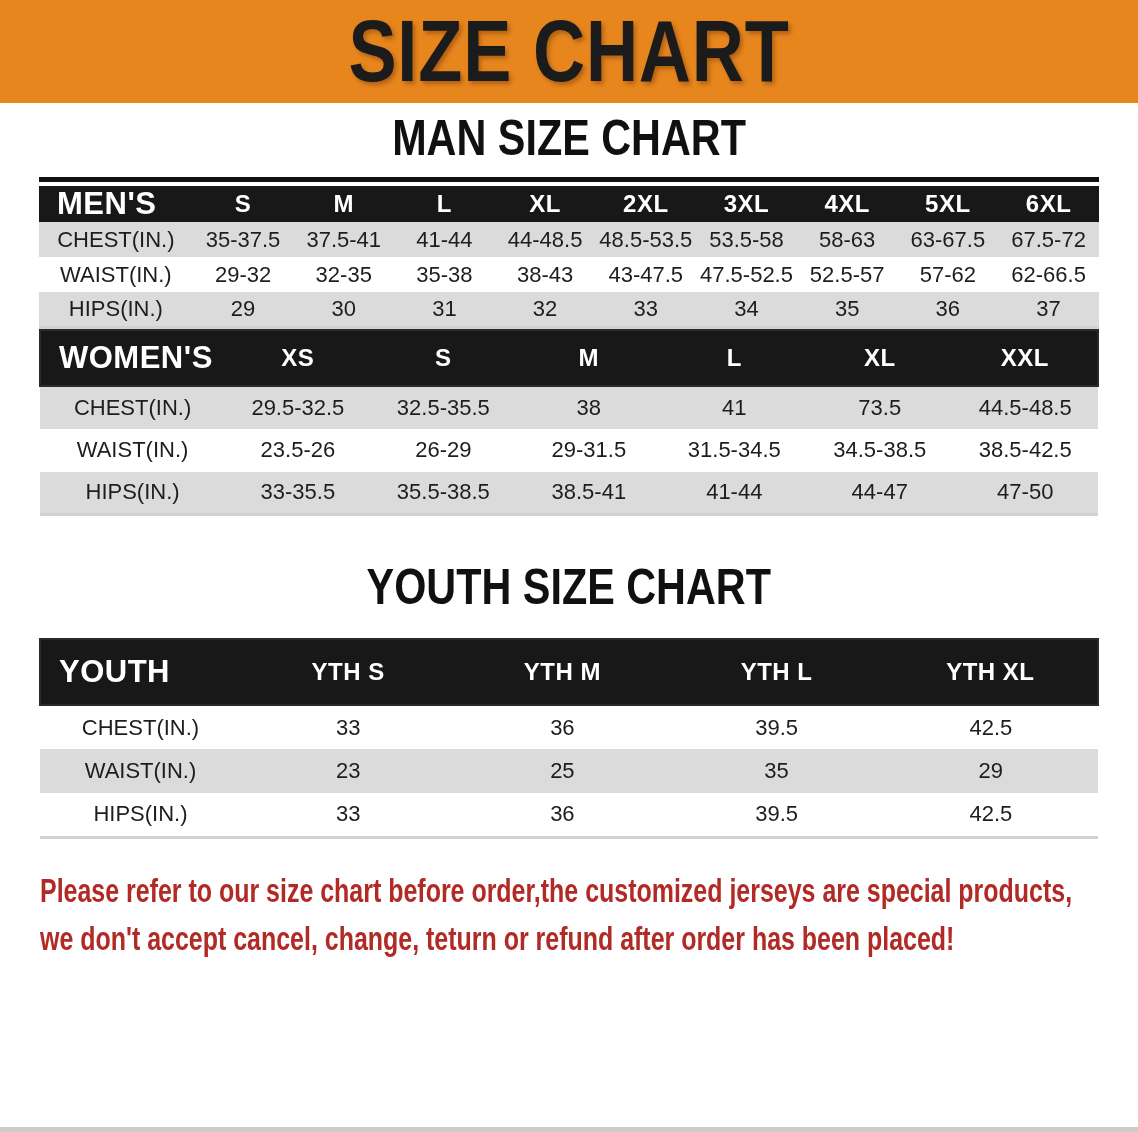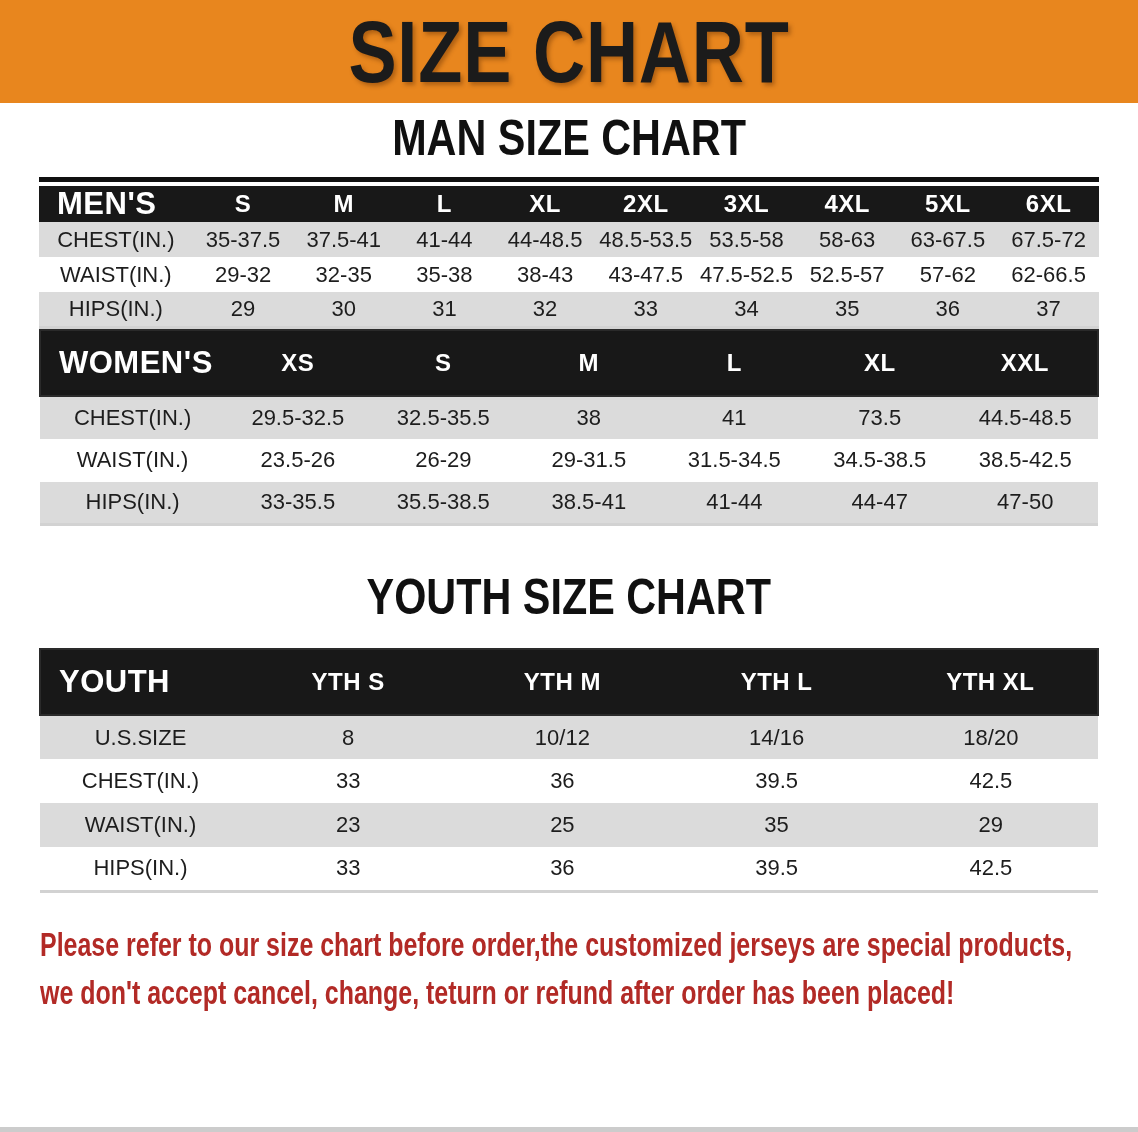--- a/index.html
+++ b/index.html
@@ -2,21 +2,21 @@
 <html><head>
 <meta charset="utf-8">
 <style>
   html,body{margin:0;padding:0}
   body{
     width:1138px;height:1132px;overflow:hidden;background:#ffffff;
     font-family:"Liberation Sans",sans-serif;position:relative;
   }
   
   .banner{
-    height:103px;display:flex;align-items:center;justify-content:center;
+    height:103px;display:flex;align-items:flex-start;justify-content:center;
     background:#E8861E;
   }
   .banner-title{
     display:inline-block;white-space:nowrap;
     font-size:88px;font-weight:700;color:#1b1b1b;letter-spacing:1px;
     transform:scale(0.82,1.0);
     text-shadow:3px 3px 5px rgba(90,40,0,0.40);
   }
   
   .section-heading{text-align:center;margin:0;line-height:0}
@@ -37,21 +37,21 @@
   .size-table thead tr{background:#181818;color:#ffffff}
   .size-table th,.size-table td{text-align:center;padding:0;overflow:hidden;white-space:nowrap}
   .group-label{text-align:left !important;padding-left:18px !important;
     font-size:31px;font-weight:800;letter-spacing:0.5px}
   .col-label{font-size:24px;font-weight:600;letter-spacing:0.5px}
   .row-label{font-size:22px;font-weight:400;color:#1d1d1d}
   .size-table td{font-size:22px;color:#1d1d1d}
   .size-table tbody tr{background:#ffffff}
   .size-table tbody tr.shade{background:#DBDBDB}
   .men   thead tr{height:30px} .men   tbody tr{height:35px}
-  .women thead tr{height:66px} .women tbody tr{height:43px}
+  .women thead tr{height:56px} .women tbody tr{height:43px}
   .youth thead tr{height:66px} .youth tbody tr{height:44px}
   .women thead tr,.youth thead tr{border:2px solid #2a2a2a}
   
   .disclaimer{margin-top:28px;padding-left:40px}
   .disc-line{line-height:48px;height:48px}
   .disc-text{
     display:inline-block;white-space:nowrap;transform:scale(0.78,1.03);
     transform-origin:left center;font-size:32px;font-weight:700;color:#B22A26;
   }
   .bottom-edge{position:absolute;left:0;bottom:0;width:1138px;height:5px;background:#cccccc}
@@ -207,27 +207,20 @@
         <thead>
           <tr>
             <th class="group-label">YOUTH</th>
             <th class="col-label">YTH S</th>
             <th class="col-label">YTH M</th>
             <th class="col-label">YTH L</th>
             <th class="col-label">YTH XL</th>
           </tr>
         </thead>
         <tbody>
-          <tr class="shade">
-            <td class="row-label">U.S.SIZE</td>
-            <td>8</td>
-            <td>10/12</td>
-            <td>14/16</td>
-            <td>18/20</td>
-          </tr>
           <tr>
             <td class="row-label">CHEST(IN.)</td>
             <td>33</td>
             <td>36</td>
             <td>39.5</td>
             <td>42.5</td>
           </tr>
           <tr class="shade">
             <td class="row-label">WAIST(IN.)</td>
             <td>23</td>

